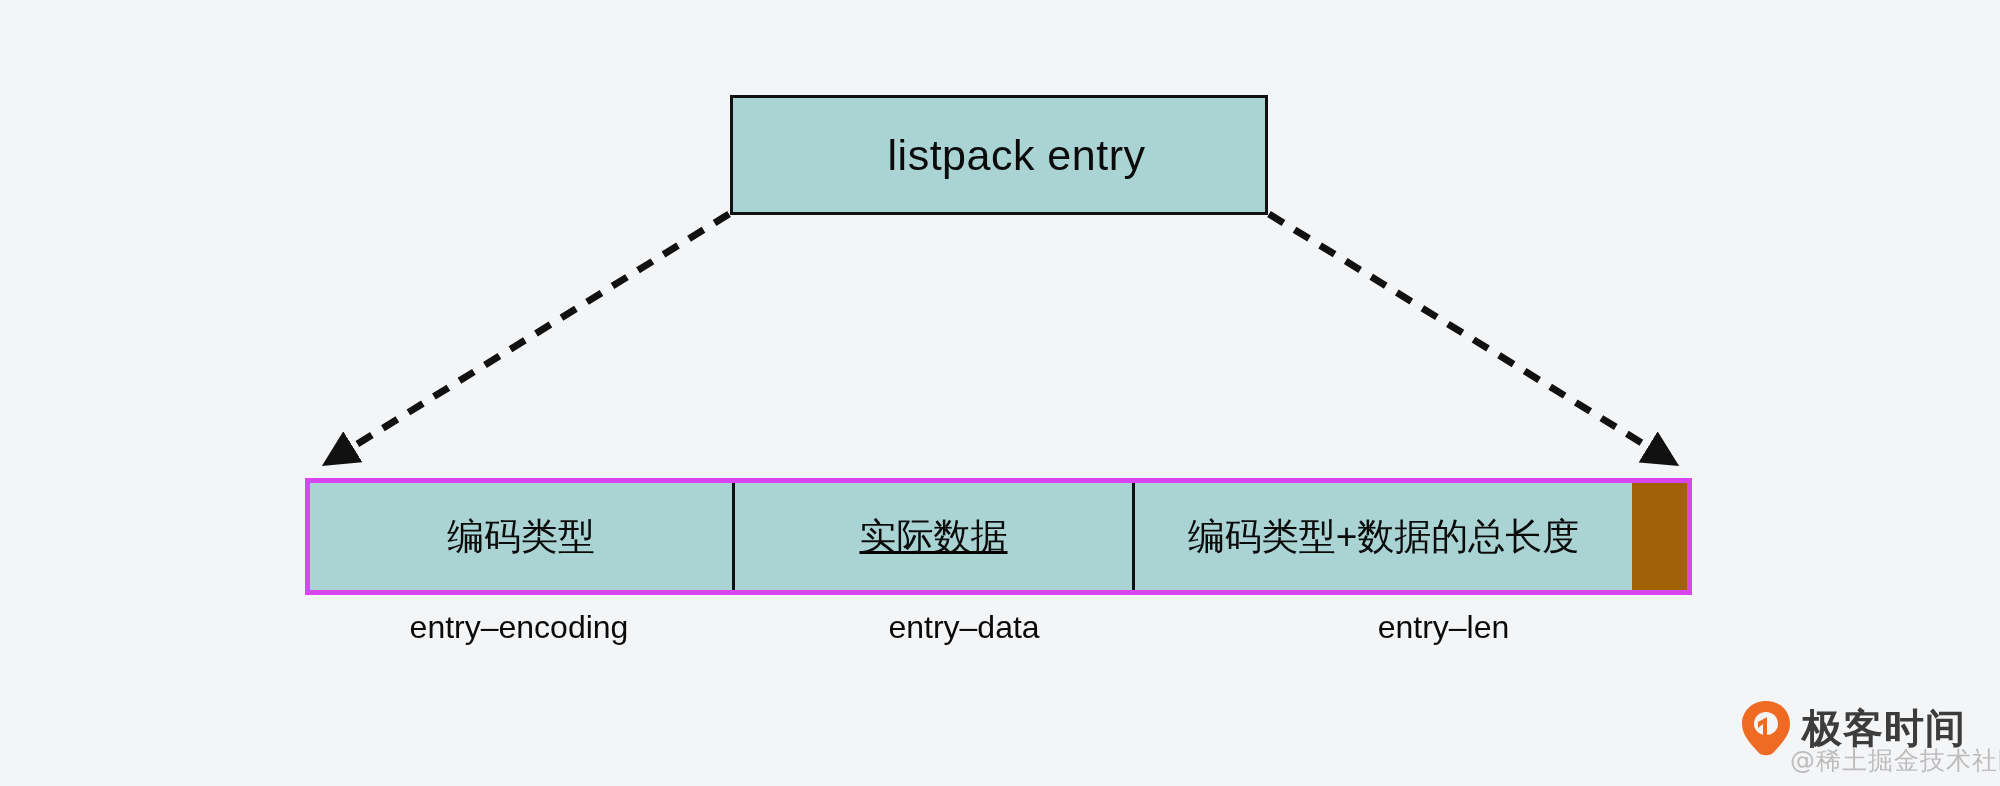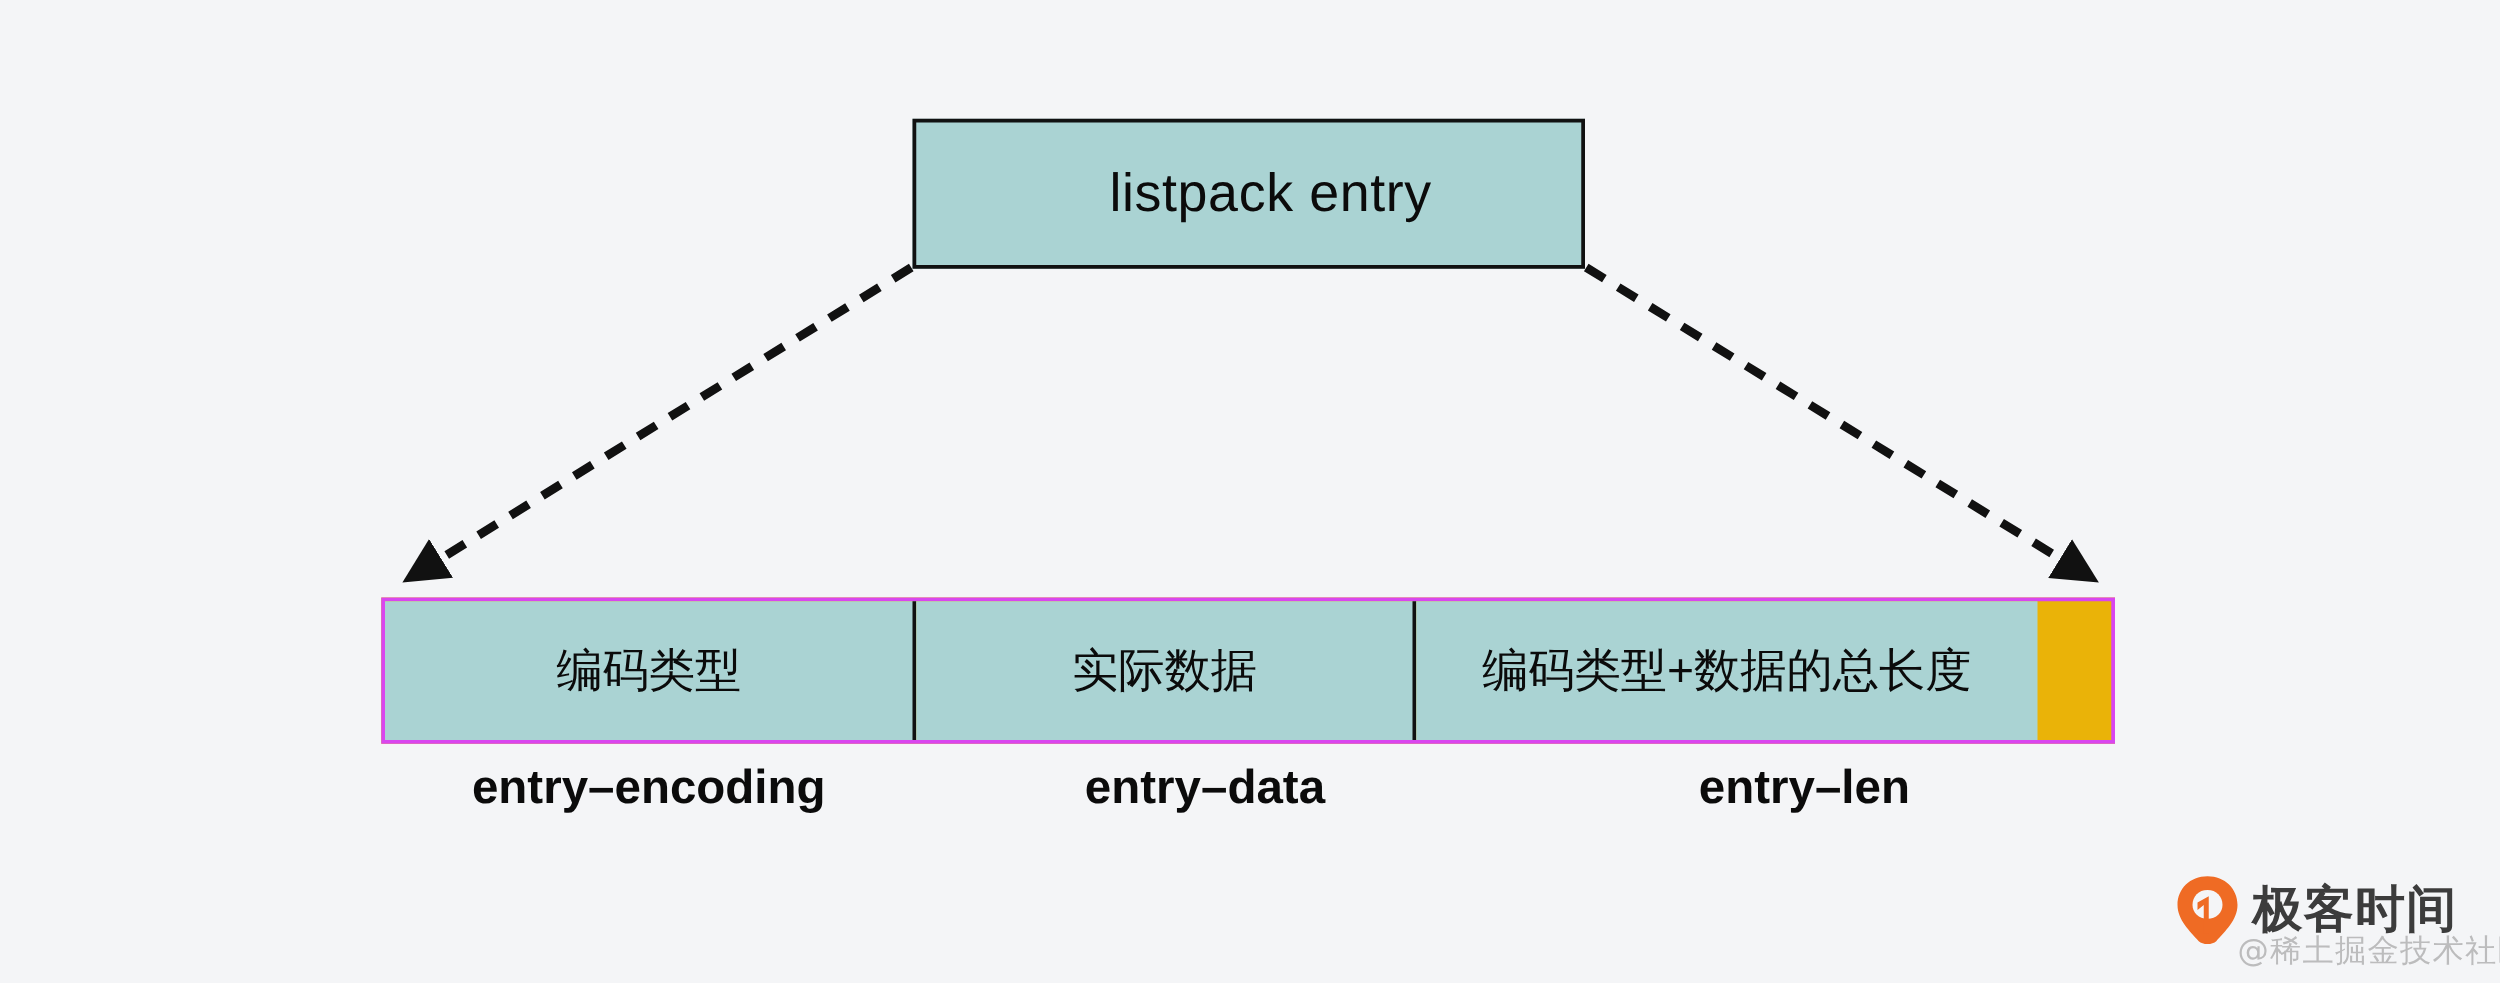--- a/index.html
+++ b/index.html
@@ -55,22 +55,22 @@
 
   
   .struct-row {
     position: absolute;
     left: 305px;
     top: 478px;
     width: 1387px;
     height: 117px;
     display: flex;
     box-sizing: border-box;
-    border: 3px solid #d946ef;
-    background: #eab308;
+    border: 5px solid #d946ef;
+    background: #a16207;
   }
   .struct-cell {
     display: flex;
     align-items: center;
     justify-content: center;
     box-sizing: border-box;
     border-right: 3px solid #111111;
     background: #aad3d3;
     height: 100%;
   }
@@ -80,33 +80,33 @@
   .struct-cell-label {
     font-size: 37px;
     line-height: 1;
     color: #0b0b0b;
     white-space: nowrap;
     font-weight: 400;
   }
 
   
   .cell-w1 { width: 425px; }
-  .cell-w2 { width: 400px; }
+  .cell-w2 { width: 400px; text-decoration: underline; }
   .cell-w3 { width: 497px; align-items: center; }
 
   
   .field-caption {
     position: absolute;
     top: 611px;
-    font-size: 38px;
+    font-size: 32px;
     line-height: 1;
     color: #0b0b0b;
     text-align: center;
     white-space: nowrap;
-    font-weight: 700;
+    font-weight: 400;
   }
   .cap-1 { left: 305px;  width: 428px; }
   .cap-2 { left: 733px;  width: 462px; }
   .cap-3 { left: 1195px; width: 497px; }
 
   
   .watermark {
     position: absolute;
     left: 1740px;
     top: 700px;

